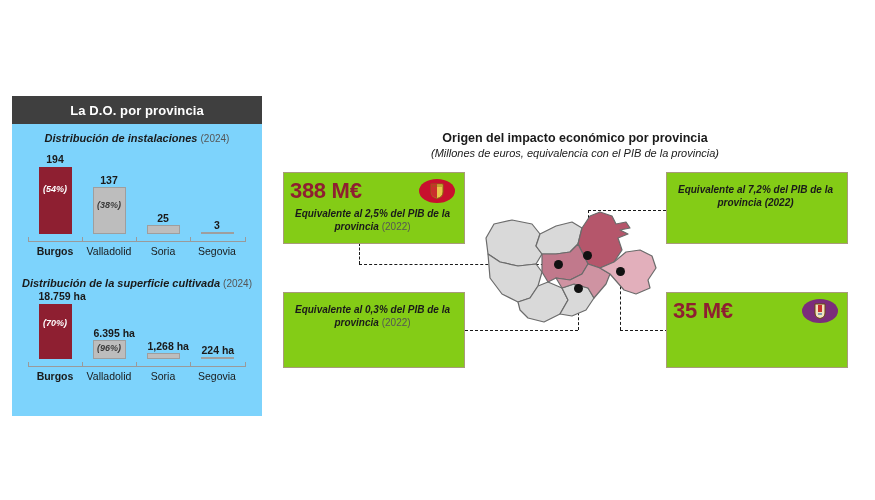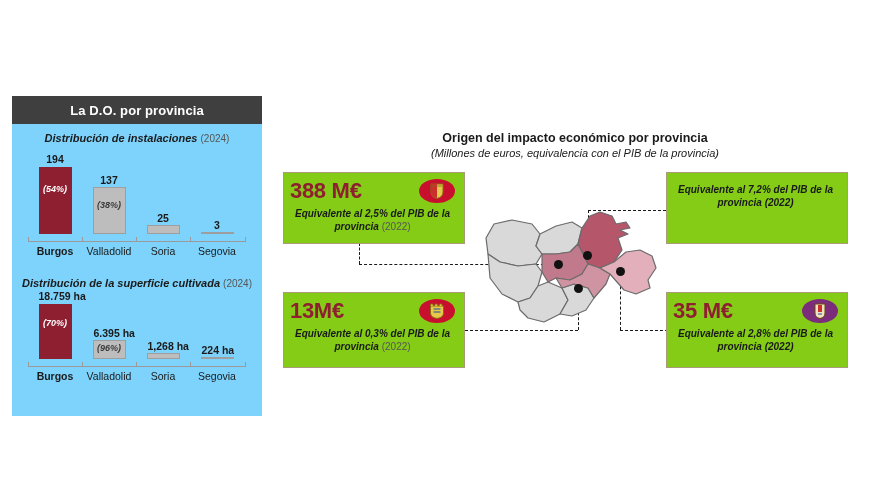--- a/index.html
+++ b/index.html
@@ -381,44 +381,30 @@
 </div>
 
 <div class="callout" style="left:666px; top:172px; width:182px; height:72px;">
   <div class="callout-sub">
     <span>Equivalente al 7,2% del PIB de la provincia (2022)</span>
     <span class="yr"></span>
   </div>
 </div>
 
 <div class="callout" style="left:283px; top:292px; width:182px; height:76px;">
-  <div class="callout-top">
-    <div class="callout-value">13M€</div>
-    <div class="crest" style="background:#c8102e;">
-      <svg class="shield" width="15" height="16" viewBox="0 0 15 16">
-        <path d="M1 3 H14 V10 Q14 14.5 7.5 15.5 Q1 14.5 1 10 Z" fill="#e8c84a" stroke="#8a6a10" stroke-width="1"></path>
-        <path d="M1 3 V1 H3.5 V2.5 H5.5 V1 H8 V2.5 H10 V1 H12.5 V3" fill="#e8c84a" stroke="#8a6a10" stroke-width="0.9"></path>
-        <path d="M4 6 H11 M4 9 H11" stroke="#1d4fa0" stroke-width="1.1"></path>
-      </svg>
-    </div>
-  </div>
   <div class="callout-sub">
     <span>Equivalente al 0,3% del PIB de la provincia</span>
     <span class="yr">(2022)</span>
   </div>
 </div>
 
 <div class="callout" style="left:666px; top:292px; width:182px; height:76px;">
   <div class="callout-top">
     <div class="callout-value">35 M€</div>
     <div class="crest" style="background:#7b2d7b;">
       <svg class="shield" width="12" height="16" viewBox="0 0 12 16">
         <path d="M1 1 H11 V10 Q11 14.5 6 15.5 Q1 14.5 1 10 Z" fill="#f0e2c0" stroke="#6b4a0d" stroke-width="1"></path>
         <path d="M4 2 H8 V9 H4 Z" fill="#c9302c" stroke="none"></path>
         <path d="M4 11 H8" stroke="#1d4fa0" stroke-width="1"></path>
       </svg>
     </div>
   </div>
-  <div class="callout-sub">
-    <span>Equivalente al 2,8% del PIB de la provincia (2022)</span>
-    <span class="yr"></span>
-  </div>
 </div>
 
 </body></html>

